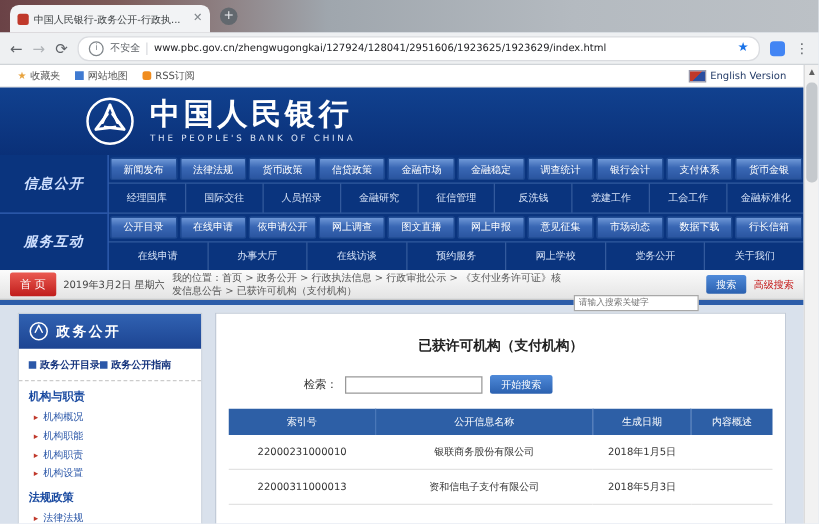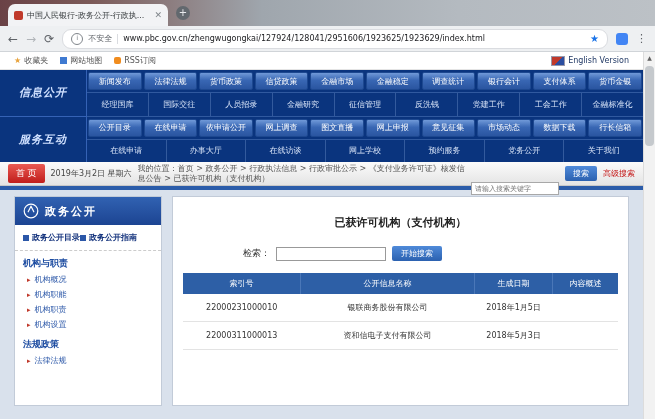--- a/index.html
+++ b/index.html
@@ -70,21 +70,21 @@
   .nav-row.links .cell{flex:1;color:#d8e4f8;font-size:8px;display:flex;align-items:center;justify-content:center;
     border-right:1px solid rgba(150,180,230,.3);white-space:nowrap;overflow:hidden;}
   .nav-row.links .cell:last-child{border-right:none;}
 
   .crumbbar{height:24px;background:linear-gradient(#fbfbfb,#e4e4e4);border-bottom:1px solid #c8c8c8;
     display:flex;align-items:center;padding:0 8px;gap:6px;box-sizing:border-box;}
   .home-btn{background:linear-gradient(#ea5a52,#c01d1b);color:#fff;font-size:9px;padding:3px 8px;
     border-radius:2px;white-space:nowrap;border:none;}
   .crumb-date{font-size:8px;color:#444;white-space:nowrap;}
   .crumb-path{flex:1;font-size:8px;color:#555;line-height:10px;max-height:20px;overflow:hidden;}
-  .crumb-input{width:88px;height:13px;border:1px solid #a8a8a8;font-size:7px;padding:0 3px;box-sizing:border-box;margin-top:29px;}
+  .crumb-input{width:100px;height:13px;border:1px solid #a8a8a8;font-size:7px;padding:0 3px;box-sizing:border-box;margin-top:29px;}
   .search-btn{background:linear-gradient(#4f8ad9,#2b61b0);color:#fff;font-size:8px;padding:2px 8px;
     border-radius:2px;white-space:nowrap;border:none;}
   .adv-link{font-size:8px;color:#c31212;white-space:nowrap;text-decoration:none;}
 
   .blue-strip{height:4px;background:#2b5ca9;}
   .columns{display:flex;align-items:flex-start;gap:10px;padding:6px 14px;}
 
   .sidebar{width:148px;background:#fff;border:1px solid #c2cbd8;height:210px;box-sizing:border-box;flex:none;overflow:hidden;}
   .side-head{height:28px;background:linear-gradient(#3162b2,#1c4492);color:#fff;display:flex;align-items:center;
     gap:6px;padding:0 8px;font-weight:bold;font-size:11px;letter-spacing:2px;}
@@ -155,20 +155,38 @@
         <span class="ico-rss"></span>
         <span>RSS订阅</span>
       </span>
       <span class="spacer"></span>
       <span class="util-item english">
         <span class="flag"></span>
         <span>English Version</span>
       </span>
     </div>
 
+    <div class="masthead">
+      <svg class="logo" viewBox="0 0 40 40">
+        <circle cx="20" cy="20" r="18" fill="none" stroke="#ffffff" stroke-width="2"></circle>
+        <g stroke="#ffffff" stroke-width="2.4" stroke-linecap="round" fill="none">
+          <path d="M20 7 L14 21 M20 7 L26 21"></path>
+          <g transform="rotate(120 20 20)">
+              <path d="M20 7 L14 21 M20 7 L26 21"></path>
+            </g>
+          <g transform="rotate(240 20 20)">
+              <path d="M20 7 L14 21 M20 7 L26 21"></path>
+            </g>
+        </g>
+      </svg>
+      <div class="mast-text">
+        <div class="mast-title">中国人民银行</div>
+        <div class="mast-sub">THE PEOPLE'S BANK OF CHINA</div>
+      </div>
+    </div>
 
     <div class="navgrid">
       <div class="nav-left">
         <div class="grp first">信息公开</div>
         <div class="grp">服务互动</div>
       </div>
       <div class="nav-right">
         <div class="nav-row buttons">
           <span class="cell">新闻发布</span>
           <span class="cell">法律法规</span>
@@ -201,22 +219,22 @@
           <span class="cell">网上申报</span>
           <span class="cell">意见征集</span>
           <span class="cell">市场动态</span>
           <span class="cell">数据下载</span>
           <span class="cell">行长信箱</span>
         </div>
         <div class="nav-row links">
           <span class="cell">在线申请</span>
           <span class="cell">办事大厅</span>
           <span class="cell">在线访谈</span>
+          <span class="cell">预约服务</span>
           <span class="cell">网上学校</span>
-          <span class="cell">预约服务</span>
           <span class="cell">党务公开</span>
           <span class="cell">关于我们</span>
         </div>
       </div>
     </div>
 
     <div class="crumbbar">
       <button class="home-btn">首 页</button>
       <span class="crumb-date">2019年3月2日 星期六</span>
       <span class="crumb-path">我的位置：首页 &gt; 政务公开 &gt; 行政执法信息 &gt; 行政审批公示 &gt; 《支付业务许可证》核发信息公告 &gt; 已获许可机构（支付机构）</span>

